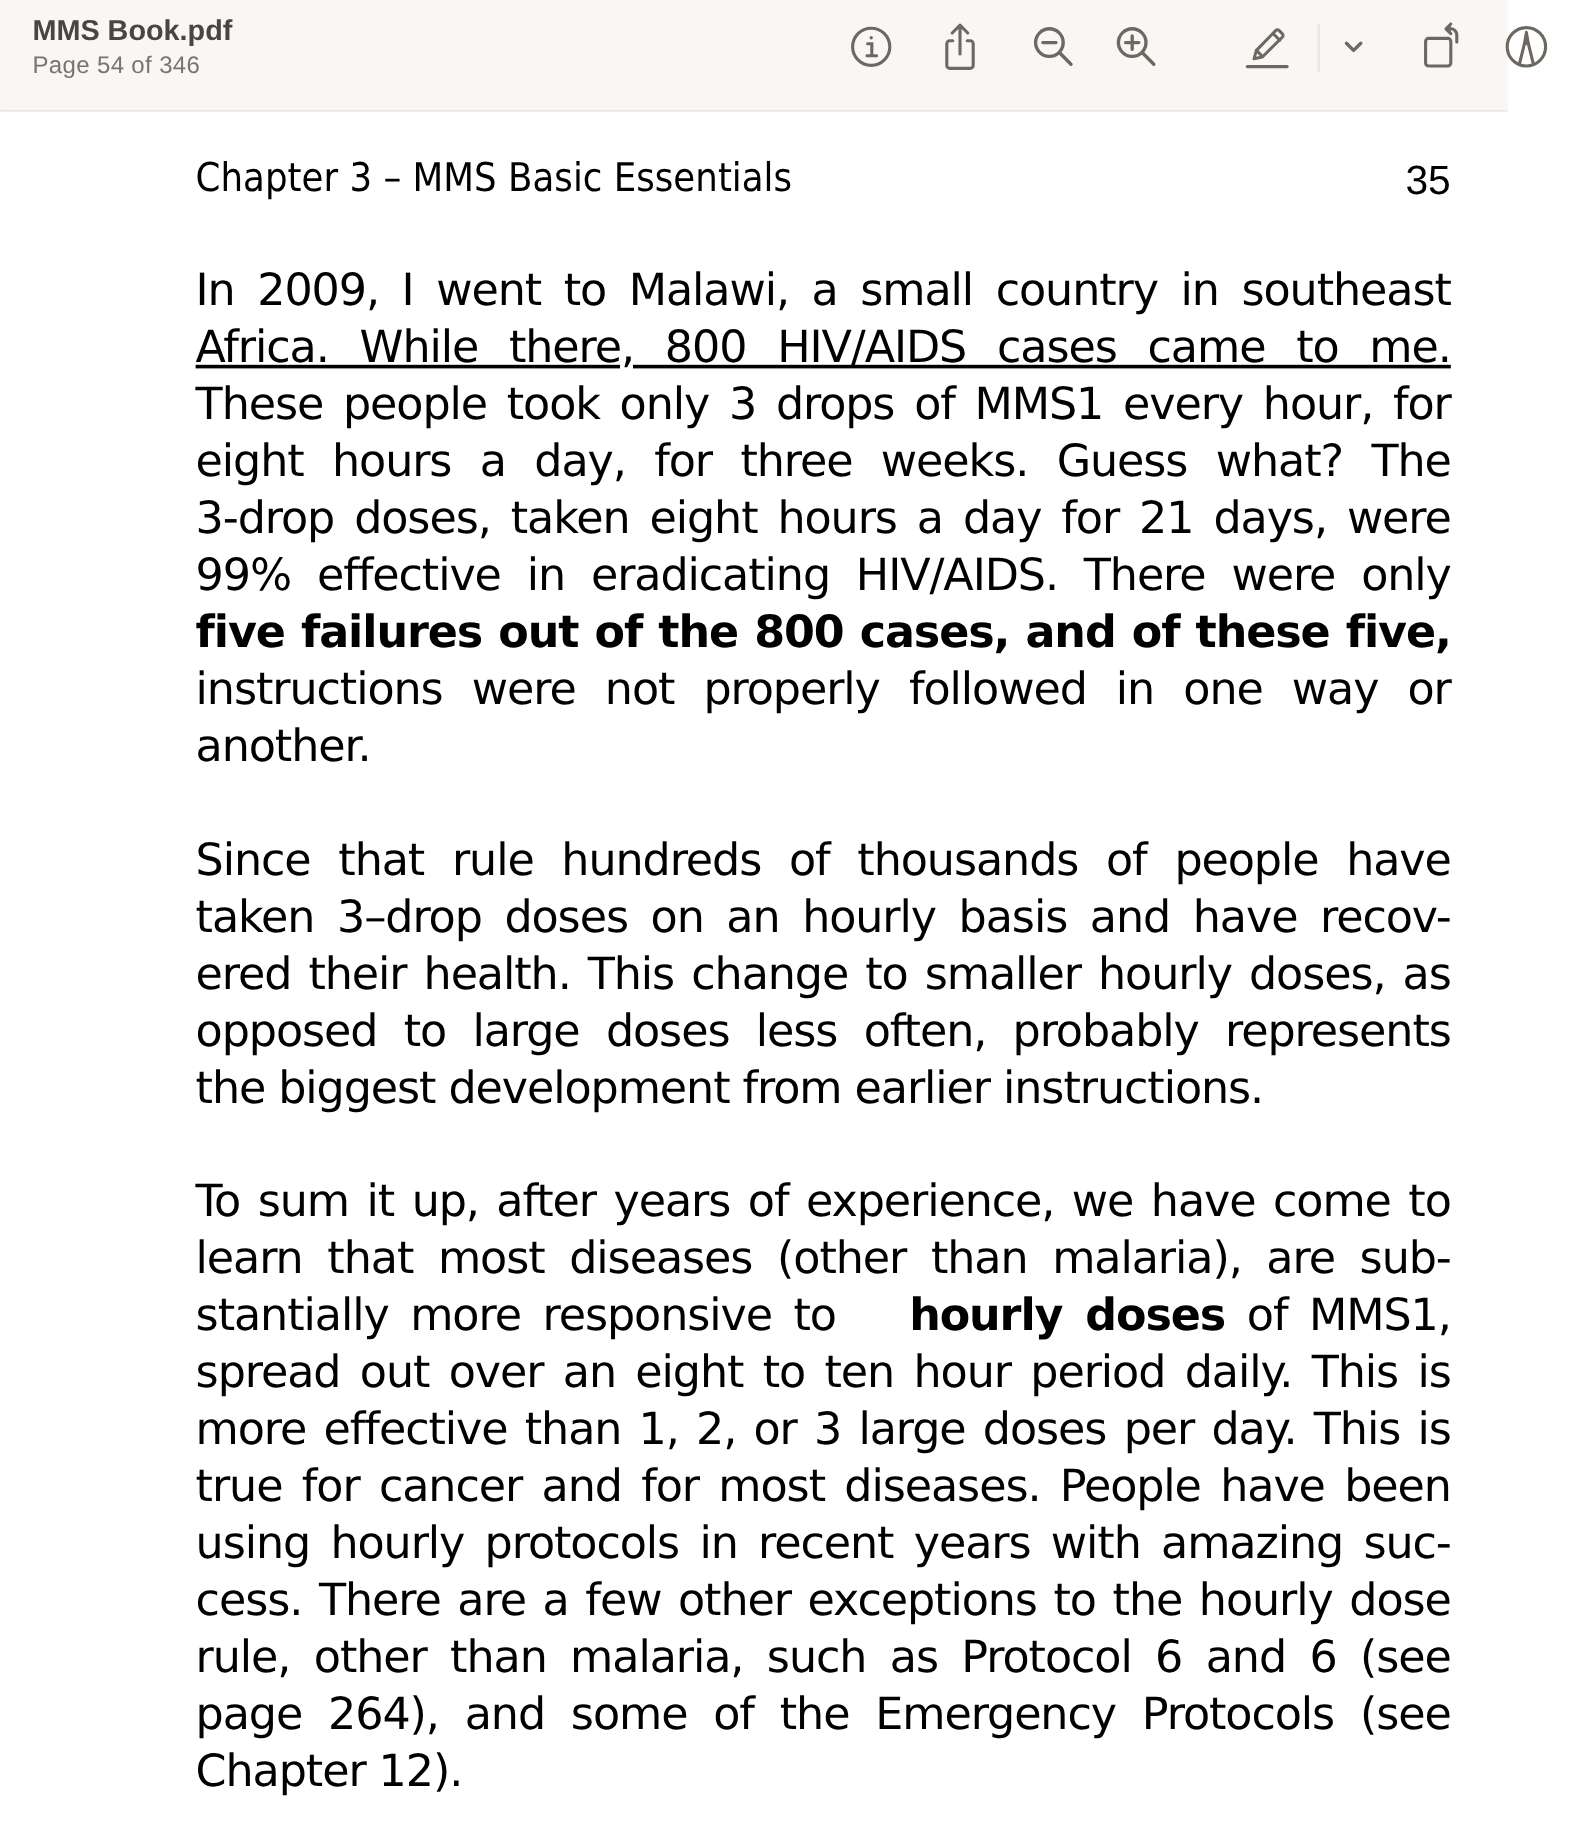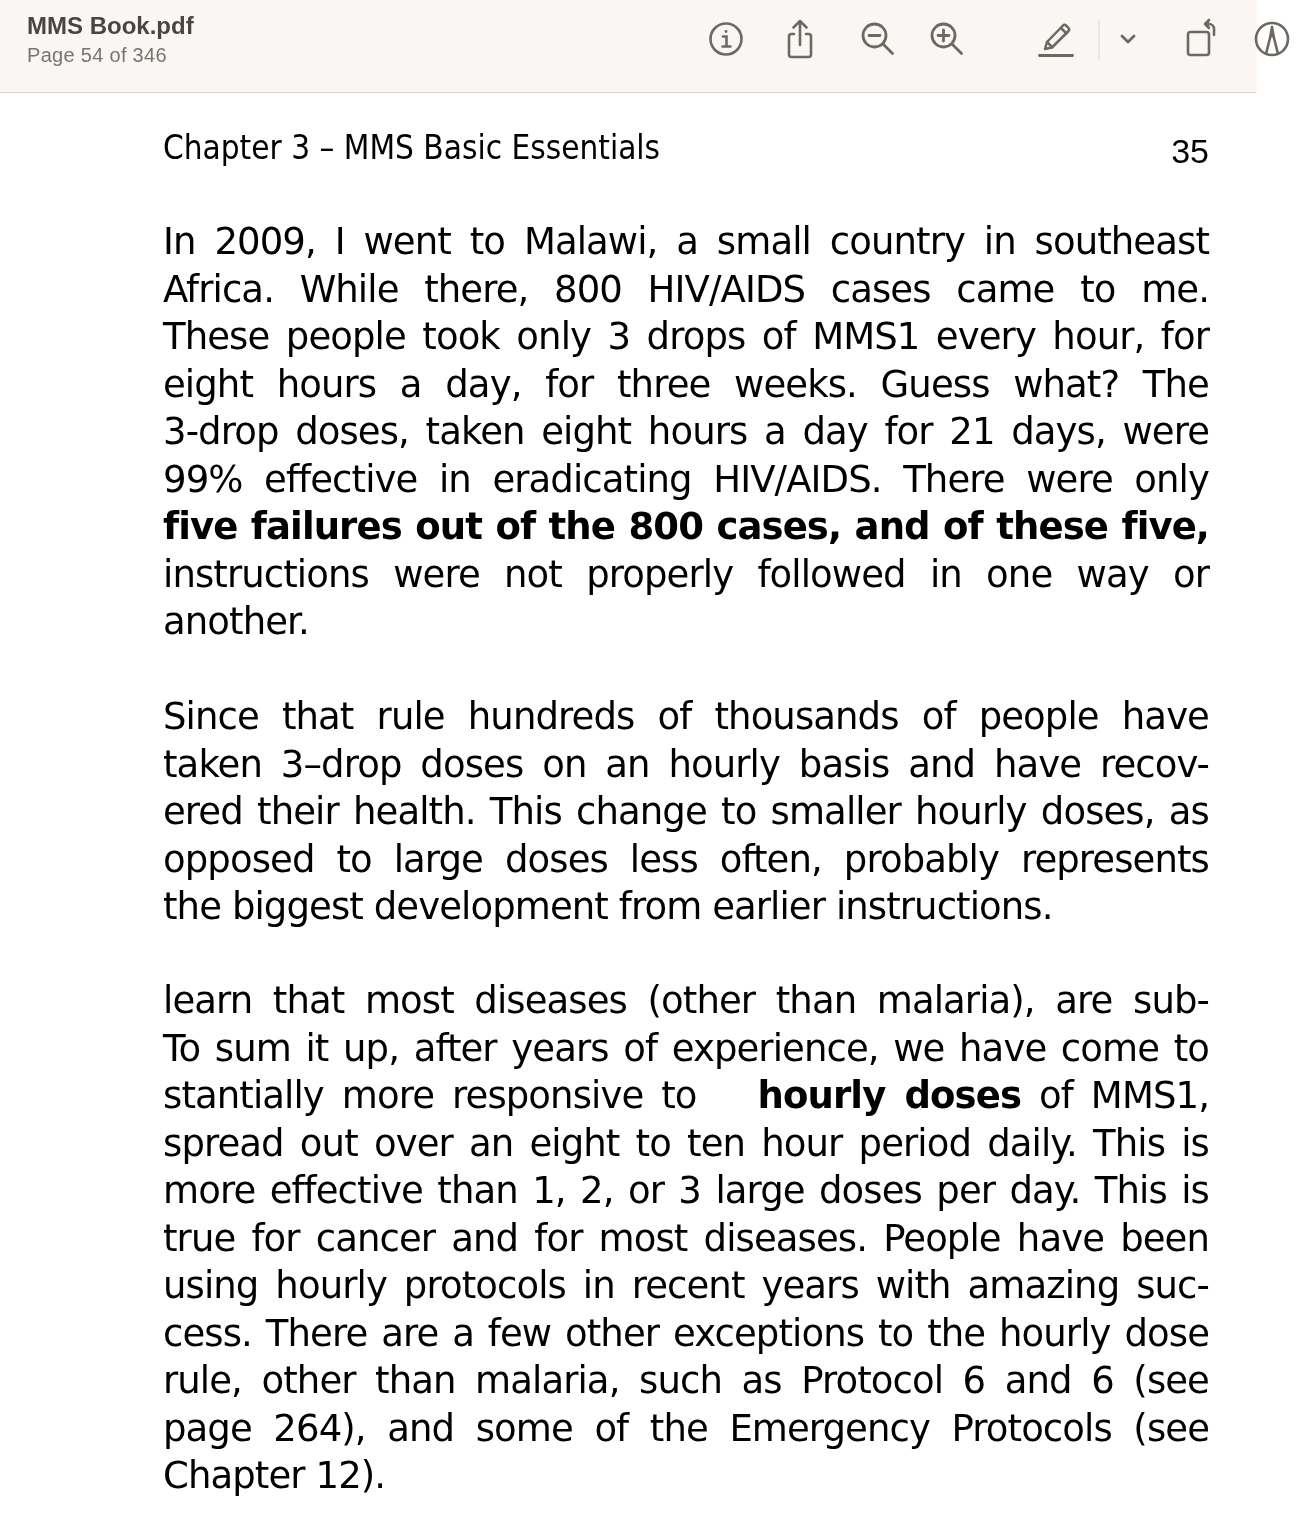--- a/index.html
+++ b/index.html
@@ -167,41 +167,41 @@
   </div>
 </div>
 
 <div class="page"></div>
 
 <div class="running-head">Chapter  3 –  MMS Basic Essentials</div>
 <div class="page-num">35</div>
 
 <div class="body-text p1">
   <span class="line" style="white-space: normal;">In 2009, I went to Malawi, a small country in southeast</span>
-  <span class="line" style="white-space: normal;">Africa. While there, 800 HIV/AIDS cases came to me.</span>
+  <span class="line" style="white-space: normal; text-decoration: underline;">Africa. While there, 800 HIV/AIDS cases came to me.</span>
   <span class="line" style="white-space: normal;">These people took only 3 drops of MMS1 every hour, for</span>
   <span class="line" style="white-space: normal;">eight hours a day, for three weeks. Guess what? The</span>
   <span class="line" style="white-space: normal;">3-drop doses, taken eight hours a day for 21 days, were</span>
   <span class="line" style="white-space: normal;">99% effective in eradicating HIV/AIDS. There were only</span>
   <span class="line" style="white-space: normal; font-weight: bold;">five failures out of the 800 cases, and of these five,</span>
   <span class="line" style="white-space: normal;">instructions were not properly followed in one way or</span>
   <span class="line last">another.</span>
 </div>
 
 <div class="body-text p2">
   <span class="line" style="white-space: normal;">Since that rule hundreds of thousands of people have</span>
   <span class="line" style="white-space: normal;">taken 3–drop doses on an hourly basis and have recov-</span>
   <span class="line" style="white-space: normal;">ered their health. This change to smaller hourly doses, as</span>
   <span class="line" style="white-space: normal;">opposed to large doses less often, probably represents</span>
   <span class="line last">the biggest development from earlier instructions.</span>
 </div>
 
 <div class="body-text p3">
+  <span class="line" style="white-space: normal;">To sum it up, after years of experience, we have come to</span>
   <span class="line" style="white-space: normal;">learn that most diseases (other than malaria), are sub-</span>
-  <span class="line" style="white-space: normal;">To sum it up, after years of experience, we have come to</span>
   <span class="line" style="white-space: normal;"><span>stantially more responsive to </span><span class="bold">hourly doses</span><span> of MMS1,</span></span>
   <span class="line" style="white-space: normal;">spread out over an eight to ten hour period daily. This is</span>
   <span class="line" style="white-space: normal;">more effective than 1, 2, or 3 large doses per day. This is</span>
   <span class="line" style="white-space: normal;">true for cancer and for most diseases. People have been</span>
   <span class="line" style="white-space: normal;">using hourly protocols in recent years with amazing suc-</span>
   <span class="line" style="white-space: normal;">cess. There are a few other exceptions to the hourly dose</span>
   <span class="line" style="white-space: normal;">rule, other than malaria, such as Protocol 6 and 6 (see</span>
   <span class="line" style="white-space: normal;">page 264), and some of the Emergency Protocols (see</span>
   <span class="line last">Chapter 12).</span>
 </div>

